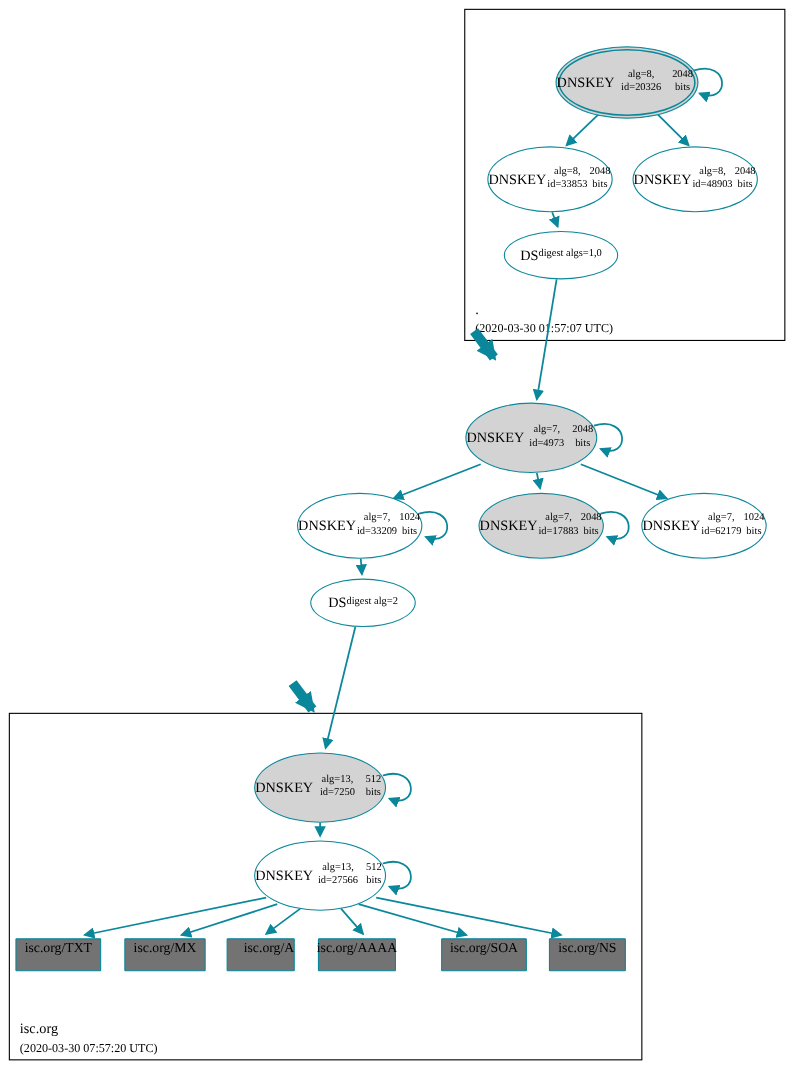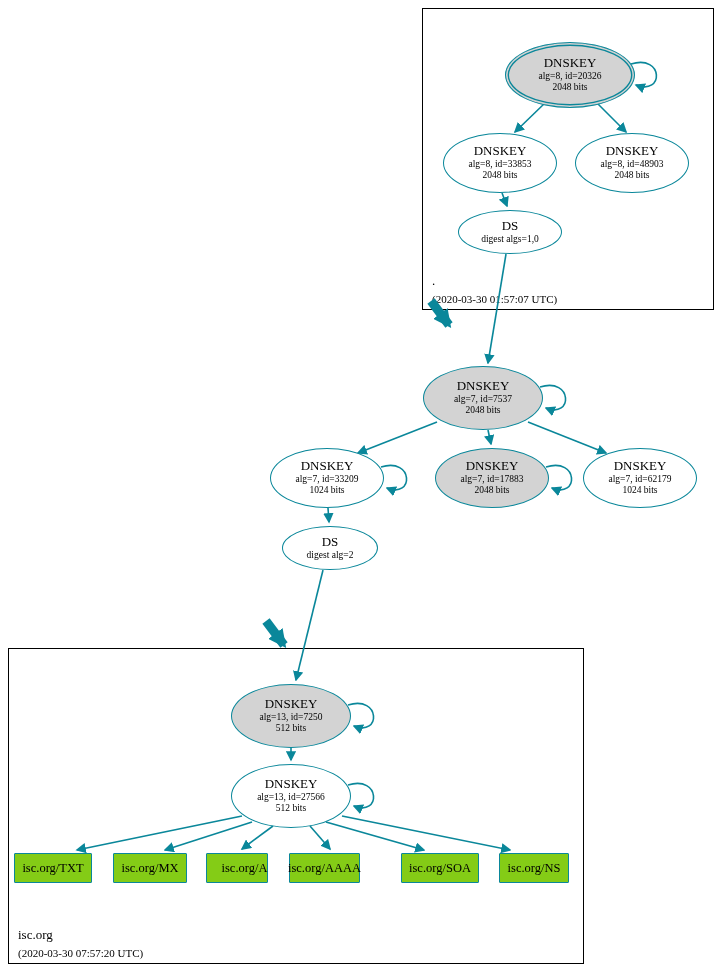--- a/index.html
+++ b/index.html
@@ -11,30 +11,30 @@
   .canvas{
     position:relative;width:720px;height:970px;background:#ffffff;
     font-family:"Liberation Serif","DejaVu Serif",serif;color:#000;
     overflow:hidden;
   }
   .zone{position:absolute;border:1px solid var(--box);background:transparent;}
   .zone-name{position:absolute;left:9px;bottom:20px;font-size:13px;white-space:pre;}
   .zone-ts{position:absolute;left:9px;bottom:4px;font-size:11px;white-space:pre;}
   .ellipse{
     position:absolute;border:1.3px solid var(--edge);border-radius:50%;
-    background:#ffffff;display:flex;flex-direction:column;align-items:center;
+    background:#ffffff;display:flex;flex-direction:row;align-items:center;
     justify-content:center;text-align:center;box-sizing:border-box;
   }
   .ksk{background:var(--ksk);}
   .double{box-shadow: inset 0 0 0 1.6px var(--ksk), inset 0 0 0 3px var(--edge);}
   .n-title{font-size:13px;line-height:1.15;}
   .n-sub{font-size:9.5px;line-height:1.25;}
   .rrset{
     position:absolute;height:30px;border:1.3px solid var(--edge);border-radius:1px;
-    background:#84cc16;display:flex;align-items:center;justify-content:center;
+    background:#737373;display:flex;justify-content:center;
     font-size:12.5px;box-sizing:border-box;
   }
   svg.edges{position:absolute;left:0;top:0;pointer-events:none;}
   svg.edges path{stroke:var(--edge);fill:none;stroke-width:1.6;}
   svg.edges path.thick{stroke-width:9;}
   svg.edges marker path{fill:var(--edge);stroke:none;}
 </style>
 </head>
 <body>
 
@@ -102,21 +102,21 @@
     <div class="n-sub">alg=8, id=48903</div>
     <div class="n-sub">2048 bits</div>
   </div>
   <div class="ellipse" style="left:458px;top:210px;width:104px;height:44px;">
     <div class="n-title">DS</div>
     <div class="n-sub">digest algs=1,0</div>
   </div>
 
   <div class="ellipse ksk" style="left:423px;top:366px;width:120px;height:64px;">
     <div class="n-title">DNSKEY</div>
-    <div class="n-sub">alg=7, id=7537</div>
+    <div class="n-sub">alg=7, id=4973</div>
     <div class="n-sub">2048 bits</div>
   </div>
   <div class="ellipse" style="left:270px;top:448px;width:114px;height:60px;">
     <div class="n-title">DNSKEY</div>
     <div class="n-sub">alg=7, id=33209</div>
     <div class="n-sub">1024 bits</div>
   </div>
   <div class="ellipse ksk" style="left:435px;top:448px;width:114px;height:60px;">
     <div class="n-title">DNSKEY</div>
     <div class="n-sub">alg=7, id=17883</div>

